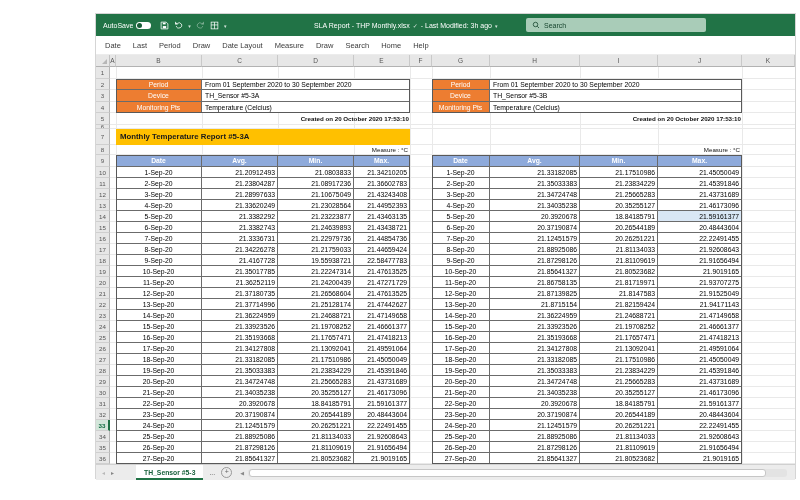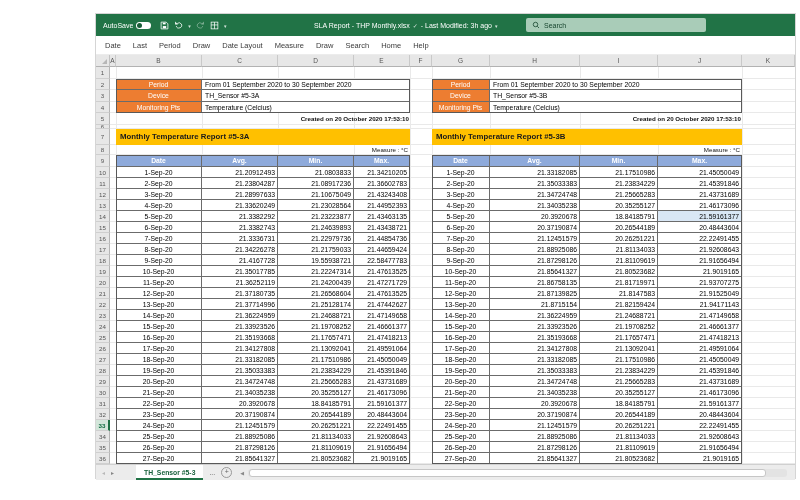--- a/index.html
+++ b/index.html
@@ -363,21 +363,20 @@
         <div class="cell num" style="left: 258px; top: 386px; width: 56px; height: 11px; line-height: 11px;">21.9019165</div>
         <div class="outline" style="left: 20px; top: 11.5px; width: 294px; height: 34.5px; line-height: 34.5px;"></div>
         <div class="outline" style="left: 20px; top: 88px; width: 294px; height: 309px; line-height: 309px;"></div>
         <div class="mlabel" style="left: 336px; top: 11.5px; width: 58px; height: 11.5px; line-height: 11.5px;">Period</div>
         <div class="mvalue" style="left: 394px; top: 11.5px; width: 252px; height: 11.5px; line-height: 11.5px;">From 01 September 2020 to 30 September 2020</div>
         <div class="mlabel" style="left: 336px; top: 23px; width: 58px; height: 11.5px; line-height: 11.5px;">Device</div>
         <div class="mvalue" style="left: 394px; top: 23px; width: 252px; height: 11.5px; line-height: 11.5px;">TH_Sensor #5-3B</div>
         <div class="mlabel" style="left: 336px; top: 34.5px; width: 58px; height: 11.5px; line-height: 11.5px;">Monitoring Pts</div>
         <div class="mvalue" style="left: 394px; top: 34.5px; width: 252px; height: 11.5px; line-height: 11.5px;">Temperature (Celcius)</div>
         <div class="created" style="left: 336px; top: 46px; width: 310px; height: 11.5px; line-height: 11.5px;">Created on 20 October 2020 17:53:10</div>
-        <div class="yellowbar" style="left: 336px; top: 61.5px; width: 310px; height: 16px; line-height: 16px;">Monthly Temperature Report #5-3B</div>
         <div class="measure" style="left: 336px; top: 77.5px; width: 310px; height: 10.5px; line-height: 10.5px;">Measure : °C</div>
         <div class="thead" style="left: 336px; top: 88px; width: 58px; height: 12px; line-height: 12px;">Date</div>
         <div class="thead" style="left: 394px; top: 88px; width: 90px; height: 12px; line-height: 12px;">Avg.</div>
         <div class="thead" style="left: 484px; top: 88px; width: 78px; height: 12px; line-height: 12px;">Min.</div>
         <div class="thead" style="left: 562px; top: 88px; width: 84px; height: 12px; line-height: 12px;">Max.</div>
         <div class="cell date" style="left: 336px; top: 100px; width: 58px; height: 11px; line-height: 11px;">1-Sep-20</div>
         <div class="cell num" style="left: 394px; top: 100px; width: 90px; height: 11px; line-height: 11px;">21.33182085</div>
         <div class="cell num" style="left: 484px; top: 100px; width: 78px; height: 11px; line-height: 11px;">21.17510986</div>
         <div class="cell num" style="left: 562px; top: 100px; width: 84px; height: 11px; line-height: 11px;">21.45050049</div>
         <div class="cell date" style="left: 336px; top: 111px; width: 58px; height: 11px; line-height: 11px;">2-Sep-20</div>

